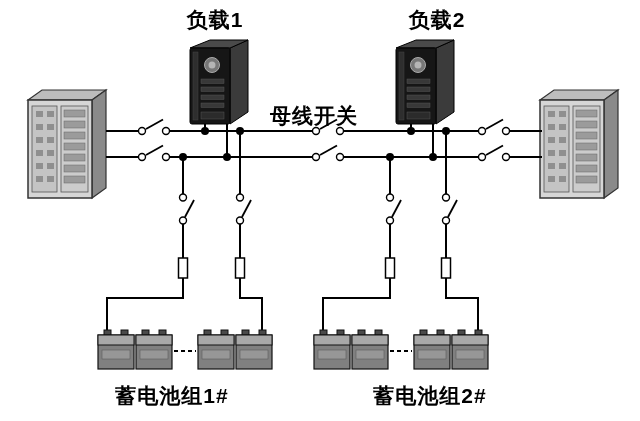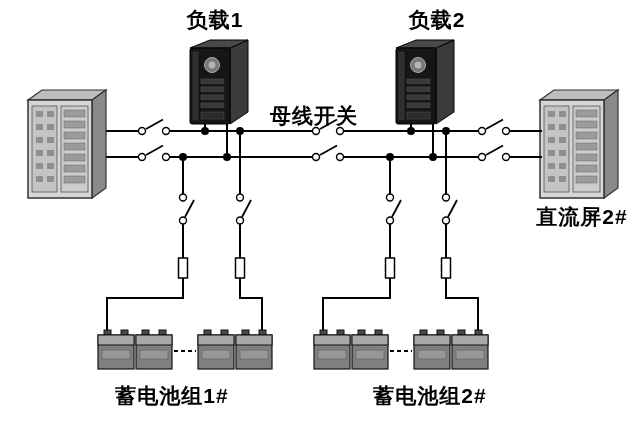--- a/index.html
+++ b/index.html
@@ -188,17 +188,16 @@
       <use href="#battery" x="352" y="330"></use>
       <use href="#battery" x="414" y="330"></use>
       <use href="#battery" x="452" y="330"></use>
       <line x1="390" y1="351" x2="412" y2="351" stroke="#000" stroke-width="1.8" stroke-dasharray="4 3"></line>
     </g>
   </svg>
 
   <div class="label" style="left:170px;top:6px;width:90px;">负载1</div>
   <div class="label" style="left:392px;top:6px;width:90px;">负载2</div>
   <div class="label" style="left:266px;top:102px;width:96px;">母线开关</div>
-  <div class="label" style="left:524px;top:203px;width:116px;">直流屏2#</div>
   <div class="label" style="left:92px;top:382px;width:160px;">蓄电池组1#</div>
   <div class="label" style="left:350px;top:382px;width:160px;">蓄电池组2#</div>
 
 </div>
 
 </body></html>

